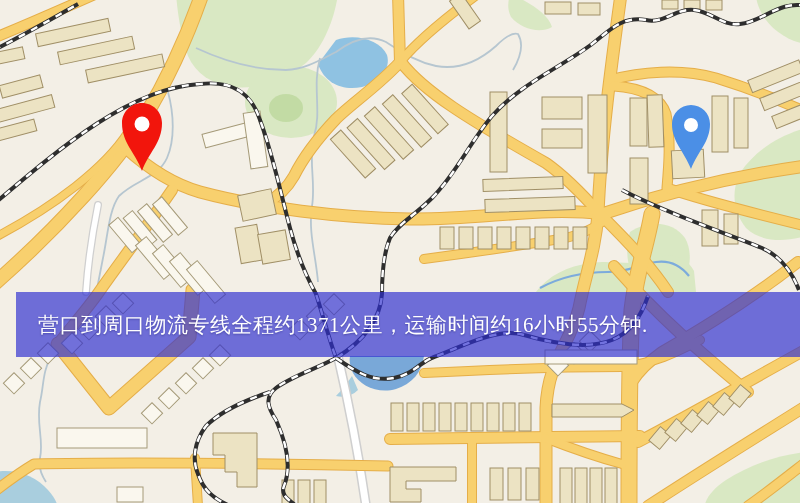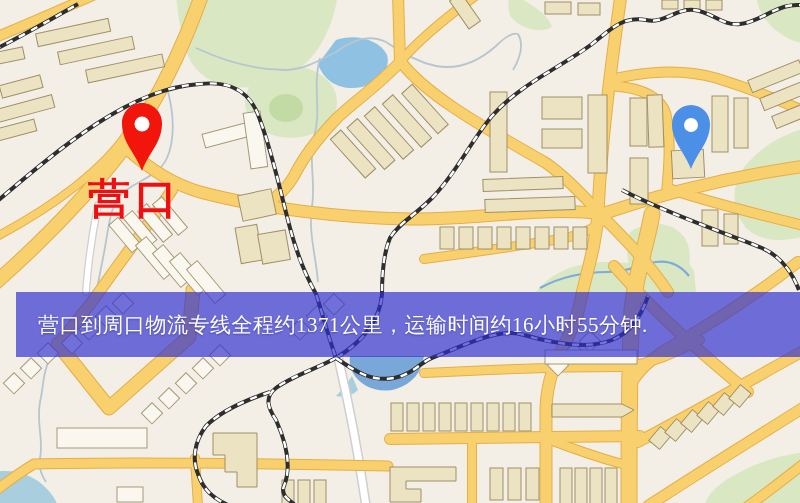--- a/index.html
+++ b/index.html
@@ -282,18 +282,17 @@
     <g>
       <path class="pin-body" d="M142,171 C135,152 122,143 122,123 C122,112 131,103 142,103 C153,103 162,112 162,123 C162,143 149,152 142,171 Z" fill="#f2150c"></path>
       <circle cx="142" cy="124" r="7.5" fill="#ffffff"></circle>
     </g>
     <g>
       <path class="pin-body" d="M691,169 C684,151 672,142 672,124 C672,113.5 680.5,105 691,105 C701.5,105 710,113.5 710,124 C710,142 698,151 691,169 Z" fill="#4b8fe6"></path>
       <circle cx="691" cy="125" r="7" fill="#ffffff"></circle>
     </g>
   </svg>
 
-  <div class="city-label label-origin" style="color: rgb(238, 16, 16);">营口</div>
 
   <div class="banner" style="background: rgba(47, 47, 208, 0.68); color: rgb(255, 255, 255);">
     <span>营口到周口物流专线全程约1371公里，运输时间约16小时55分钟.</span>
   </div>
 </div>
 
 </body></html>

